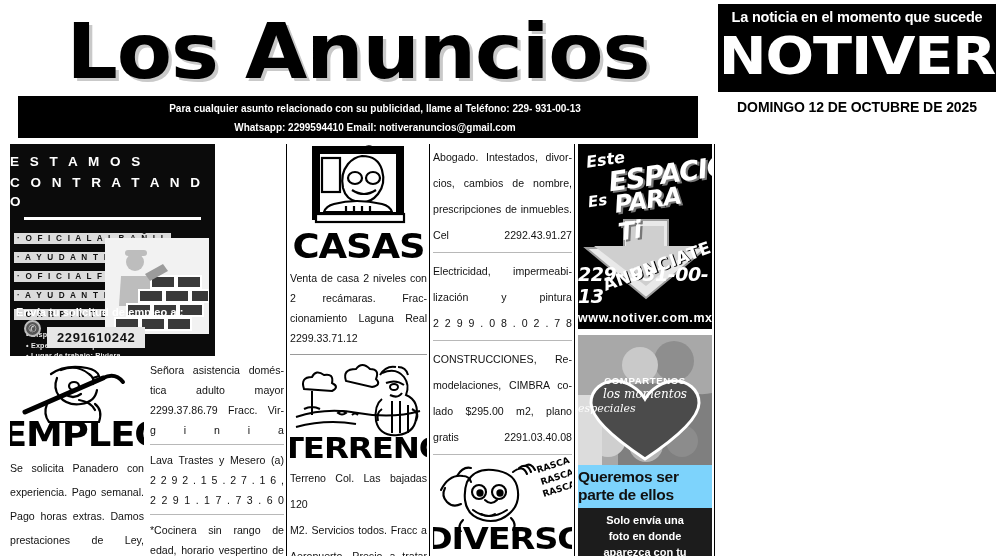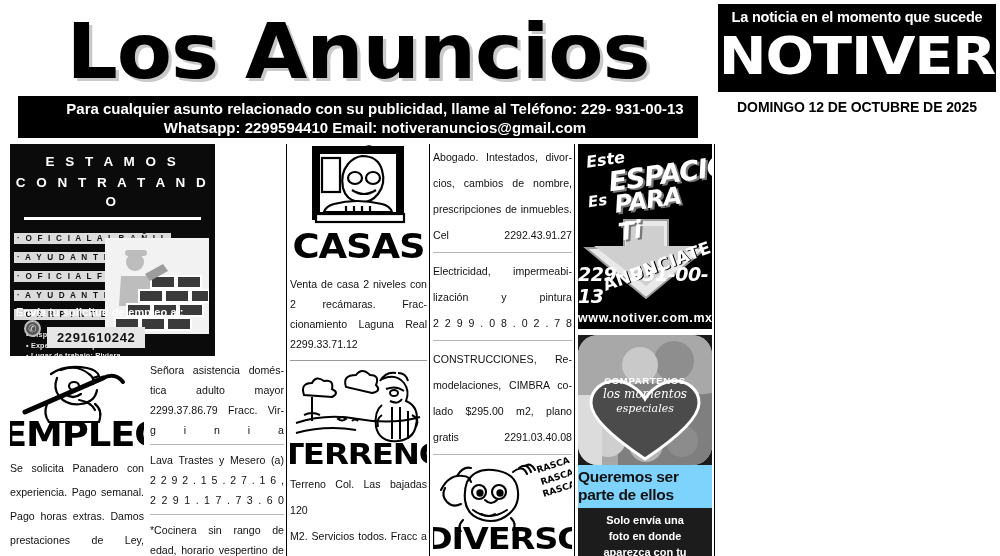--- a/index.html
+++ b/index.html
@@ -21,21 +21,21 @@
     text-shadow: 3px 3px 0 #c9c9c9;
     transform: scaleX(1.06); transform-origin: center;
     white-space: nowrap;
   }
   .contact-bar {
     position: absolute; left: 18px; top: 96px; width: 680px; height: 42px;
     background: #000; color: #fff; text-align: center;
     padding-top: 3px;
   }
   .contact-bar div {
-    font-size: 15px; font-weight: bold; line-height: 19px;
+    font-size: 10px; font-weight: bold; line-height: 19px;
     font-family: "Liberation Sans", sans-serif;
     padding-left: 34px;
   }
 
   .masthead-right { position: absolute; left: 718px; top: 4px; width: 278px; }
   .noti-box { background: #000; padding: 4px 6px 6px 6px; }
   .noti-tag {
     color: #fff; font-size: 14.5px; font-weight: bold; text-align: center;
     line-height: 18px; letter-spacing: -0.2px;
   }
@@ -60,21 +60,21 @@
   .col5 { left: 578px; width: 134px; }
   .col6 { left: 718px; width: 278px; }
   .vrule { position: absolute; top: 0; width: 1px; height: 412px; background: #000; }
 
   
   .hiring {
     position: absolute; left: 10px; top: 0px; width: 205px; height: 212px;
     background: #0b0b0b; color: #fff; overflow: hidden;
   }
   .hiring-title {
-    text-align: center; color: #fff; font-weight: bold;
+    color: #fff; font-weight: bold;
     font-size: 13.5px; letter-spacing: 3.5px; line-height: 19px;
     padding-top: 8px;
   }
   .hiring-rule { height: 3px; background: #fff; margin: 6px 14px 0 14px; }
   .hiring-body { position: relative; padding: 7px 0 0 2px; }
   .jobs { list-style: none; }
   .jobs li {
     display: inline-block; background: #dcdcdc; color: #111;
     font-size: 8.2px; font-weight: bold; letter-spacing: 1.7px;
     padding: 1px 4px 1px 3px; margin: 0 0 2px 2px; white-space: nowrap;
@@ -171,36 +171,35 @@
     position: absolute; left: 0; right: 0; bottom: 4px; text-align: center;
     color: #fff; font-weight: bold; font-size: 12.5px; letter-spacing: .6px;
   }
 
   
   .comparte { position: relative; width: 134px; background: #1c1c1c; overflow: hidden; }
   .comparte-photo {
     position: relative; height: 130px;
     background: linear-gradient(160deg,#d8d8d8 0%, #9d9d9d 38%, #6f6f6f 62%, #bcbcbc 100%);
     overflow: hidden;
-    border-radius: 20px;
   }
   .heart {
     position: absolute; left: 50%; top: 44px; transform: translateX(-50%);
   }
   .heart-t1 {
     position: absolute; left: 0; right: 0; top: 40px; text-align: center;
     color: #fff; font-weight: bold; font-size: 9.6px; letter-spacing: .6px;
   }
   .heart-t2 {
     position: absolute; left: 0; right: 0; top: 52px; text-align: center;
     color: #fff; font-size: 12px; font-style: italic;
     font-family: "DejaVu Serif", serif;
   }
   .heart-t3 {
-    position: absolute; left: 0; right: 0; top: 67px; text-align: center;
+    position: absolute; left: 0; right: 0; top: 67px; 
     color: #fff; font-size: 11px; font-style: italic;
     font-family: "DejaVu Serif", serif;
   }
   .comparte-band {
     background: #7dd3fc; color: #111; text-align: left;
     font-weight: bold; font-size: 15.5px; line-height: 18px; padding: 3px 0 4px 0;
     letter-spacing: -0.3px;
   }
   .comparte-foot {
     background: #1c1c1c; color: #fff; text-align: center;
@@ -348,21 +347,21 @@
           </g>
           <path d="M52 46 q12 8 24 0" fill="none" stroke="#000" stroke-width="2.2"></path>
           <path d="M58 8 q8 -6 16 0 M64 4 q6 -4 12 2" fill="none" stroke="#000" stroke-width="2"></path>
           <g fill="#fff" stroke="#000" stroke-width="2.2">
             <path d="M34 60 q22 -6 48 0 q8 2 10 8 h-68 q2 -6 10 -8 z"></path>
             <path d="M46 62 v10 M54 62 v10 M62 62 v10 M70 62 v10"></path>
           </g>
           <rect x="16" y="70" width="88" height="8" fill="#fff" stroke="#000" stroke-width="2.2"></rect>
         </svg>
         <div class="logo-word" style="font-size:33px; line-height:34px; margin-top:-6px;">CASAS</div>
-        <div class="adtext" style="margin-top:10px">
+        <div class="adtext" style="margin-top:4px">
           <div>Venta de casa 2 niveles con</div>
           <div>2        recámaras.        Frac-</div>
           <div>cionamiento  Laguna  Real</div>
           <div>2299.33.71.12</div>
         </div>
       </div>
 
       <div class="hr-mid"></div>
 
       <div>

